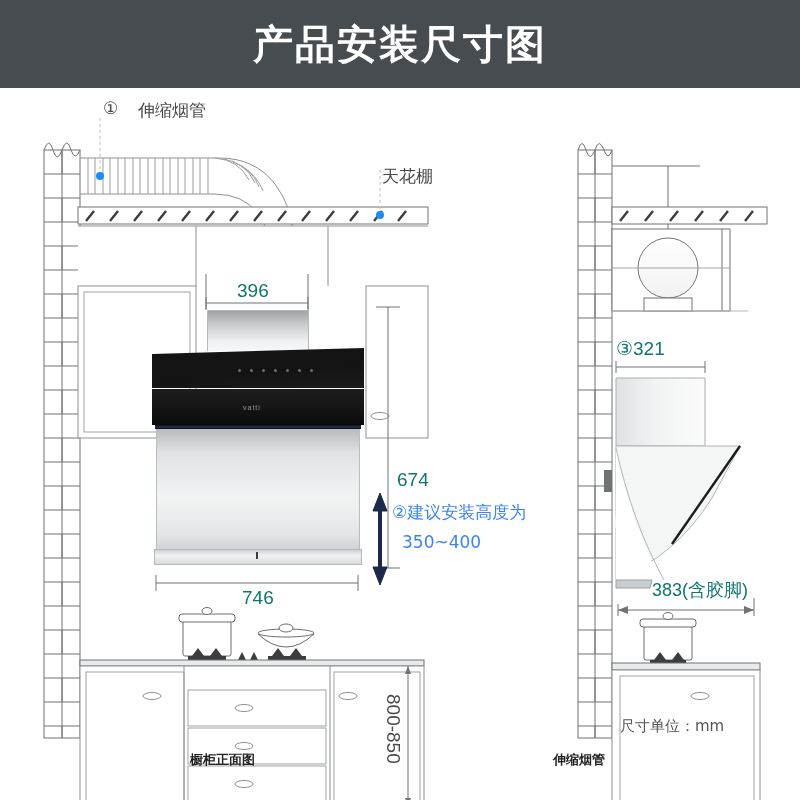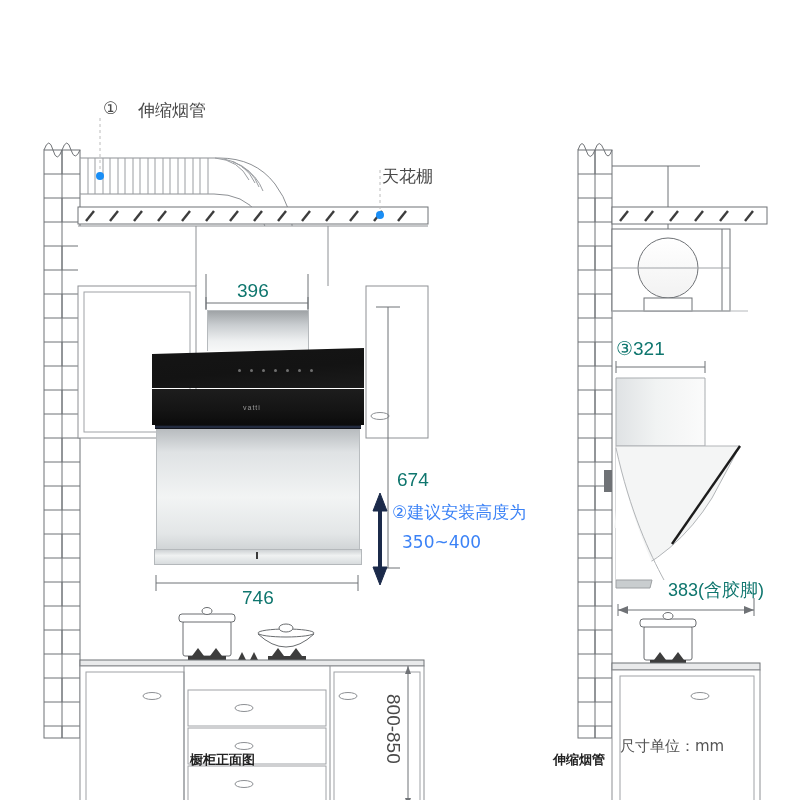--- a/index.html
+++ b/index.html
@@ -117,20 +117,23 @@
     background:linear-gradient(180deg,#cfd3d5 0%,#f0f2f2 40%,#d8dcde 100%);
     border:1px solid #b4b8bb;
   }
   .hood-base-dot{position:absolute;width:2px;height:7px;background:#3a3a3a;}
 </style>
 </head>
 <body>
 
 <div id="root">
 
+  <div class="header">
+    <div class="header-title">产品安装尺寸图</div>
+  </div>
 
   <div class="stage">
 
     <svg class="draw" viewBox="0 0 800 712">
       <defs>
 
         <linearGradient id="gradHoodSideBody" x1="0" y1="0" x2="1" y2="0">
           <stop offset="0%" stop-color="#dfe2e4"></stop>
           <stop offset="45%" stop-color="#f1f3f3"></stop>
           <stop offset="100%" stop-color="#fbfbfb"></stop>
@@ -485,19 +488,19 @@
 
     <div class="dim-num" style="left:237px;top:192px;">396</div>
     <div class="dim-num" style="left:397px;top:381px;">674</div>
     <div class="dim-num" style="left:242px;top:499px;">746</div>
     <div class="vert-dim" style="left:404px;top:606px;">800-850</div>
 
     <div class="note" style="left:392px;top:411px;">②建议安装高度为</div>
     <div class="note" style="left:402px;top:441px;">350~400</div>
 
     <div class="dim-num" style="left:616px;top:249px;">③321</div>
-    <div class="dim-num" style="left:652px;top:490px;font-size:18px;margin-left:16px;">383(含胶脚)</div>
-    <div class="unit" style="left:620px;top:649px;">尺寸单位：mm</div>
+    <div class="dim-num" style="left:652px;top:490px;font-size:18px;">383(含胶脚)</div>
+    <div class="unit" style="left:620px;top:629px;">尺寸单位：mm</div>
 
     <div class="cap" style="left:190px;top:663px;">橱柜正面图</div>
     <div class="cap" style="left:553px;top:663px;">伸缩烟管</div>
   </div>
 </div>
 
 </body></html>

